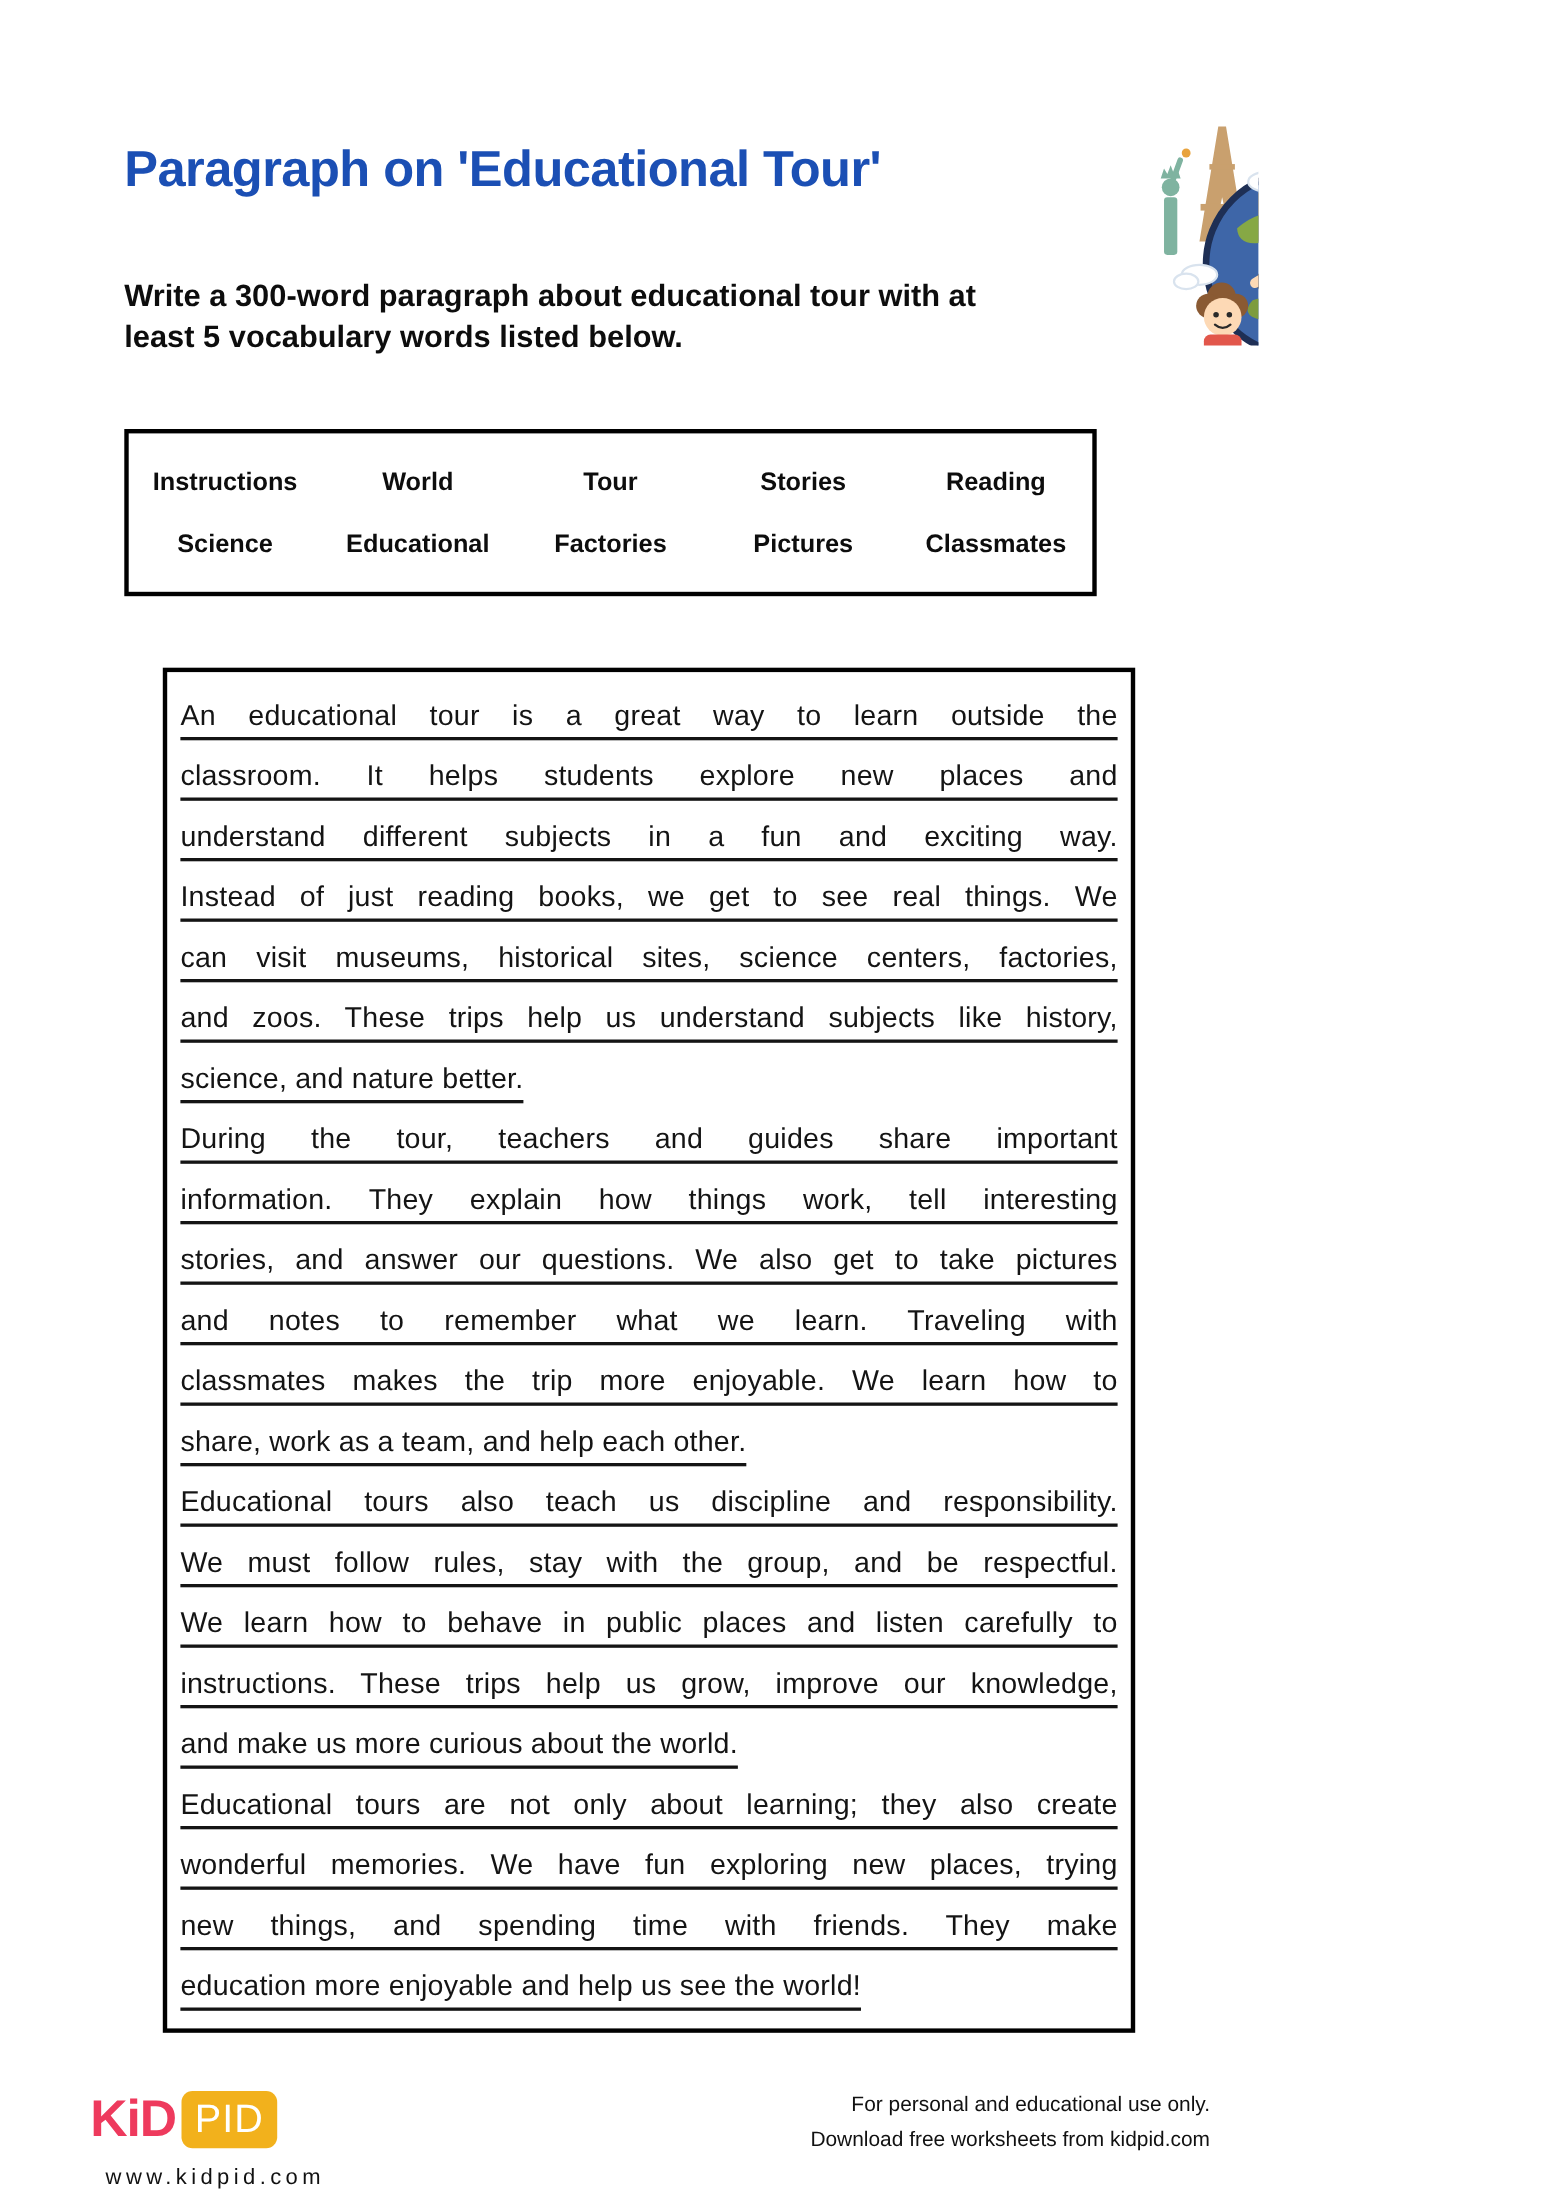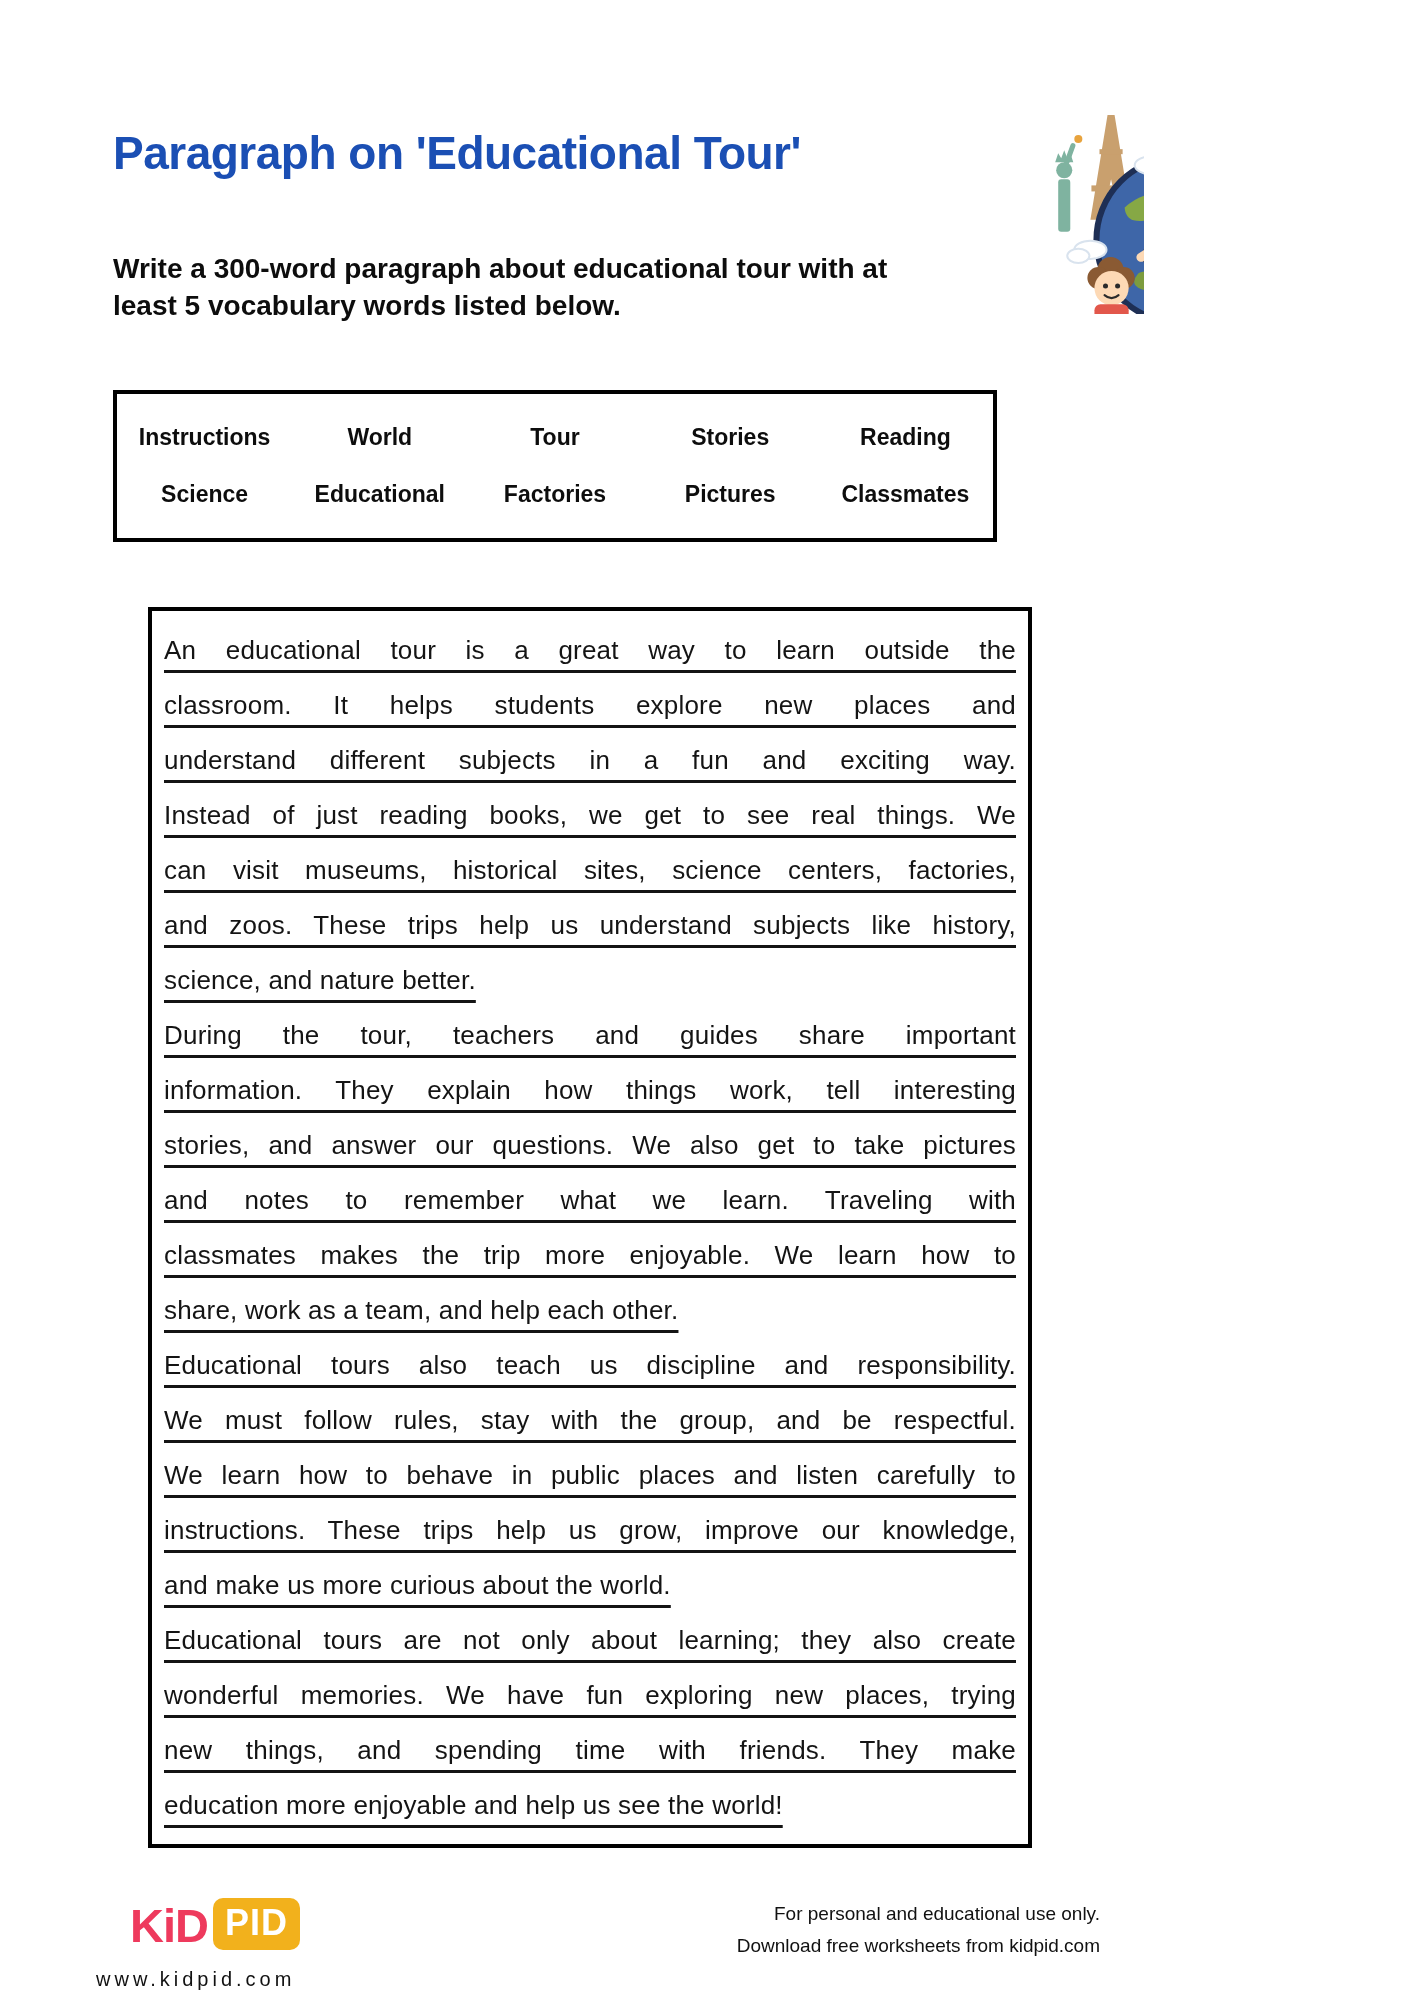--- a/index.html
+++ b/index.html
@@ -36,24 +36,24 @@
     margin-left:35px;
   }
   .hand-line{
     font-size:26px;line-height:55px;height:55px;color:#141414;
     text-align:justify;text-align-last:justify;
     text-decoration:underline;text-decoration-thickness:2.5px;text-underline-offset:11px;
     letter-spacing:0.2px;white-space:nowrap;overflow:visible;
   }
   .hand-line.last{text-align-last:left;}
   
-  .logo{position:absolute;left:82px;top:1898px;display:flex;align-items:flex-start;gap:5px;margin-left:48px;}
+  .logo{position:absolute;left:82px;top:1898px;display:flex;align-items:flex-end;gap:5px;}
   .logo-kid{font-size:47px;font-weight:800;letter-spacing:-1px;color:#ee3a5d;}
   .logo-pid{
-    font-size:36px;font-weight:700;color:#ffffff;background:#f2b11c;
+    font-size:36px;font-weight:400;color:#ffffff;background:#f2b11c;
     padding:4px 12px 6px 12px;border-radius:10px;letter-spacing:1px;
   }
   .logo-url{position:absolute;left:96px;top:1968px;font-size:20px;letter-spacing:4px;color:#111;}
   .footer-note{
     position:absolute;right:44px;top:1898px;text-align:right;
     font-size:19px;line-height:32px;color:#111;
   }
   .footer-note .link{text-underline-offset:3px;cursor:pointer;text-align:right;}
 </style>
 </head>

